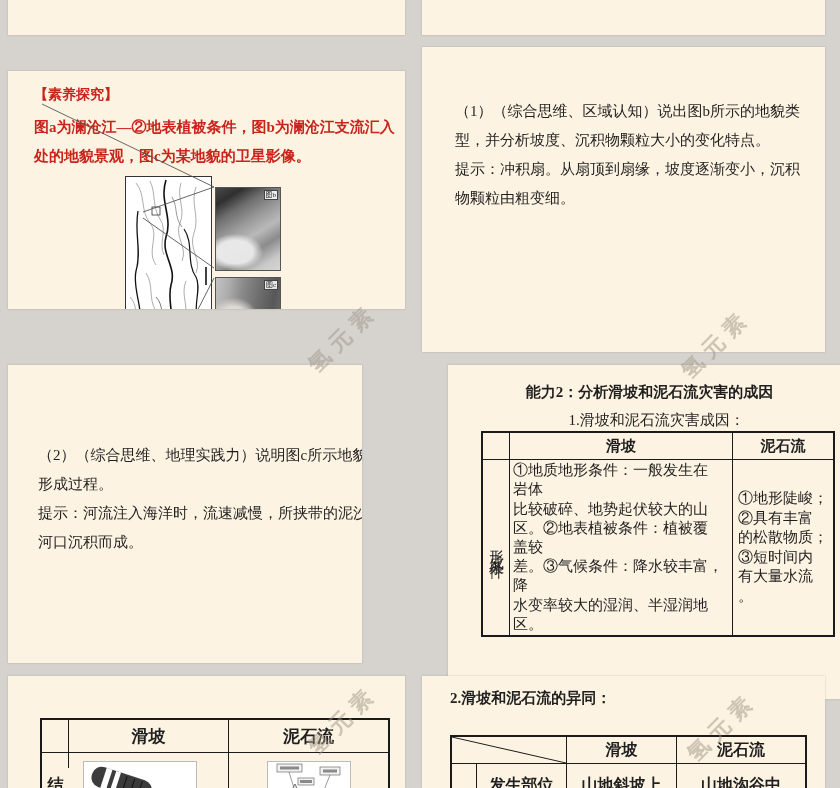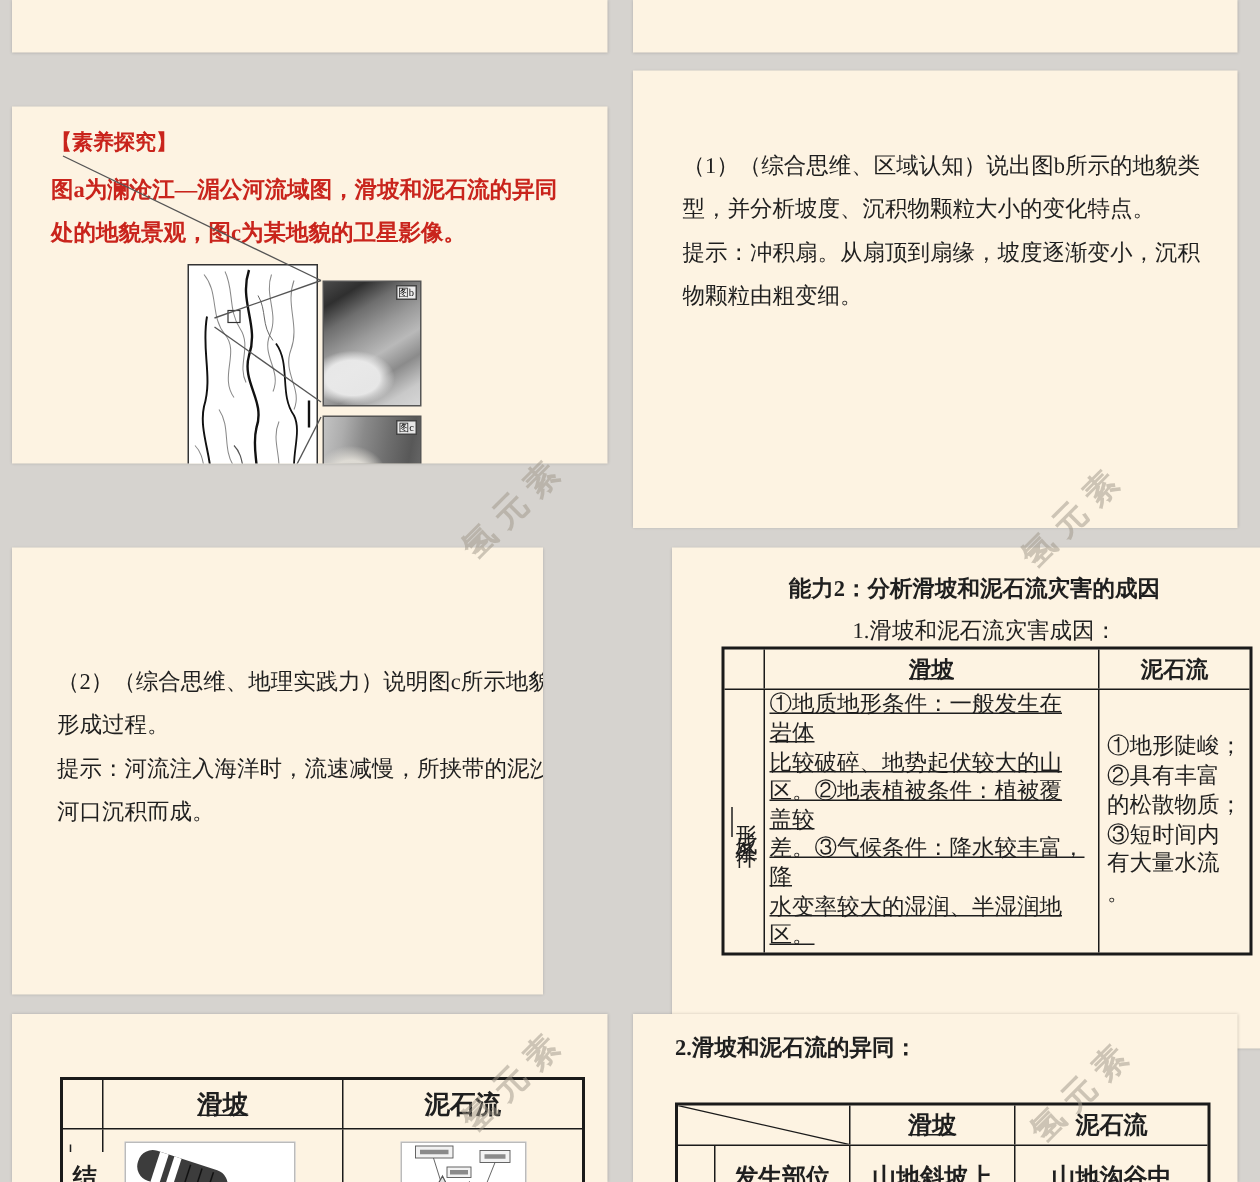--- a/index.html
+++ b/index.html
@@ -48,21 +48,21 @@
   .q2-text{left:30px;top:76px;}
 
   
   .cause-title{position:absolute;left:0;top:18px;width:100%;text-align:center;font-size:15px;font-weight:bold;}
   .cause-subtitle{position:absolute;left:0;top:46px;width:100%;text-align:center;font-size:15px;font-weight:normal;text-indent:14px;}
   .tbl{position:absolute;border:2px solid #1a1a1a;display:flex;flex-direction:column;background:#fdf3e2;}
   .cause-tbl{left:33px;top:66px;width:350px;height:202px;}
   .trow{display:flex;}
   .thead{border-bottom:1px solid #1a1a1a;}
   .cell{box-sizing:border-box;display:flex;align-items:center;justify-content:center;}
-  .b-r{border-right:1px solid #1a1a1a;text-decoration:underline;}
+  .b-r{border-right:1px solid #1a1a1a;}
   .cause-c1{width:27px;flex:none;}
   .cause-c2{width:223px;flex:none;}
   .cause-c3{flex:1;}
   .cause-head{height:29px;font-size:15px;font-weight:bold;}
   .cause-body{flex:1;}
   .vlabel{writing-mode:vertical-lr;text-orientation:upright;font-size:15px;letter-spacing:5px;}
   .cause-land{font-size:15px;line-height:19.2px;align-items:flex-start;justify-content:flex-start;padding:1px 3px;}
   .cause-deb{font-size:15px;line-height:19.5px;padding:0 3px;}
 
   
@@ -98,21 +98,21 @@
   }
 </style>
 </head>
 <body>
 
 <div class="slide s1l"></div>
 <div class="slide s1r"></div>
 
 <div class="slide s2l">
   <div class="exp-header red">【素养探究】</div>
-  <div class="exp-body red pre">图a为澜沧江—湄公河流域图，滑坡和泥石流的异同
+  <div class="exp-body red pre">图a为澜沧江—②地表植被条件，图b为澜沧江支流汇入
 处的地貌景观，图c为某地貌的卫星影像。</div>
 
   <div class="map-box">
     <svg width="85" height="186" viewBox="0 0 85 186">
       <path d="M40,3 C33,24 47,40 40,60 C35,78 51,90 45,108 C41,124 49,136 43,152 C41,162 46,170 44,178" fill="none" stroke="#111" stroke-width="1.6"></path>
       <path d="M12,34 C8,56 16,74 10,94 C6,112 18,132 14,152 C12,164 20,174 18,182" fill="none" stroke="#111" stroke-width="1.3"></path>
       <path d="M58,52 C68,66 60,86 70,100 C76,112 66,130 72,146" fill="none" stroke="#111" stroke-width="1.2"></path>
       <path d="M10,6 C20,18 14,34 24,46 S20,74 30,88" fill="none" stroke="#8a8a8a" stroke-width=".7"></path>
       <path d="M24,4 C30,16 26,30 34,42 S32,66 38,78" fill="none" stroke="#8a8a8a" stroke-width=".7"></path>
       <path d="M55,6 C50,20 60,32 54,46 S62,70 56,84" fill="none" stroke="#8a8a8a" stroke-width=".7"></path>

